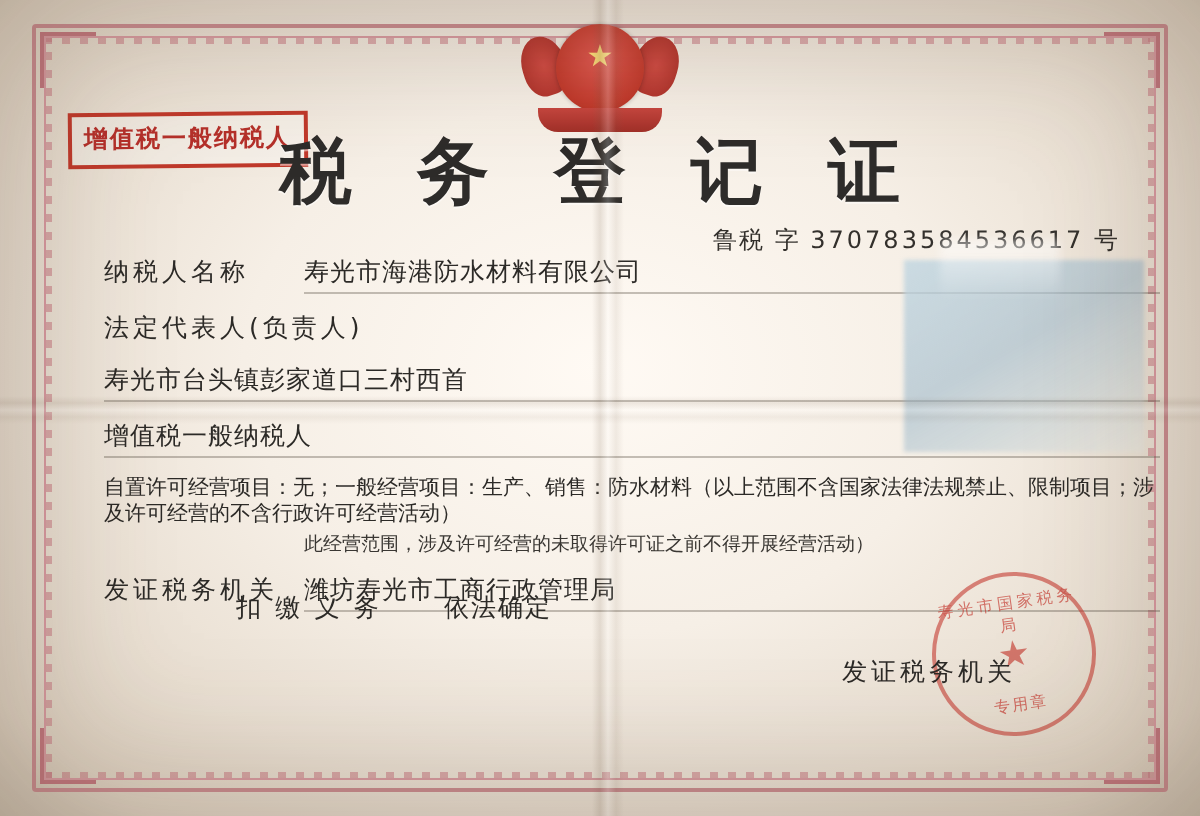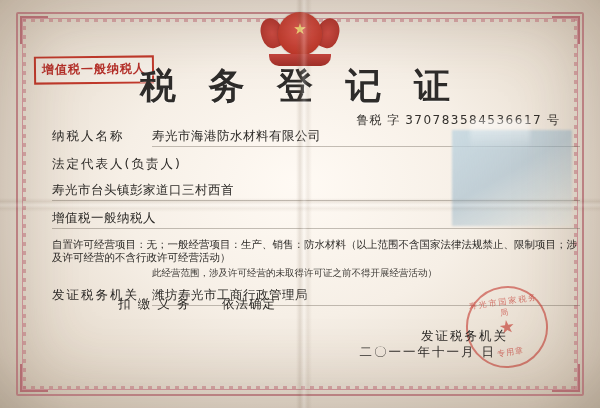--- a/index.html
+++ b/index.html
@@ -291,20 +291,19 @@
   <div class="bottom-left-label">扣 缴 义 务</div>
   <div class="bottom-left-value">依法确定</div>
 
   <div class="seal">
     <div class="seal-text">寿光市国家税务局</div>
     <div class="seal-star">★</div>
     <div class="seal-text-bottom">专用章</div>
   </div>
 
   <div class="issuer">发证税务机关</div>
-  <div class="issue-date">二〇一一年十一月 日</div>
 
   <div class="glare"></div>
   <div class="glare2"></div>
   <div class="fold-v"></div>
   <div class="fold-h"></div>
   <div class="vignette"></div>
 </div>
 
 </body></html>

